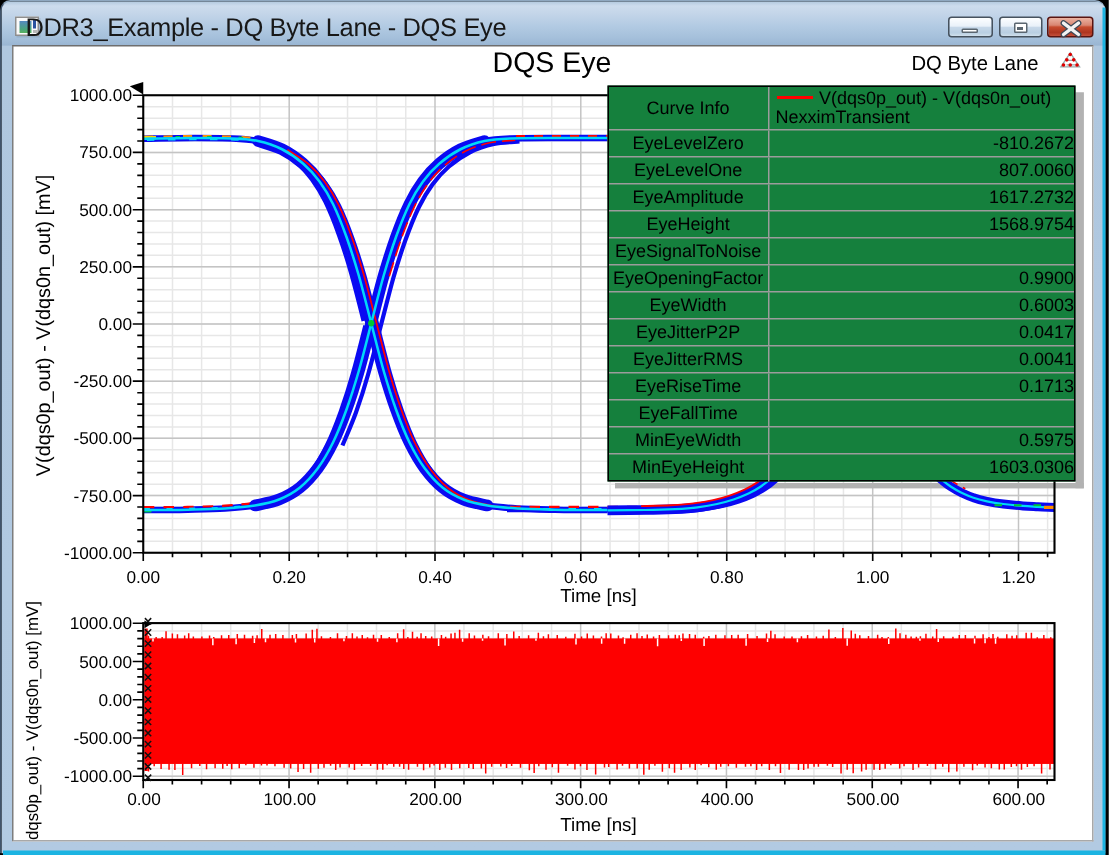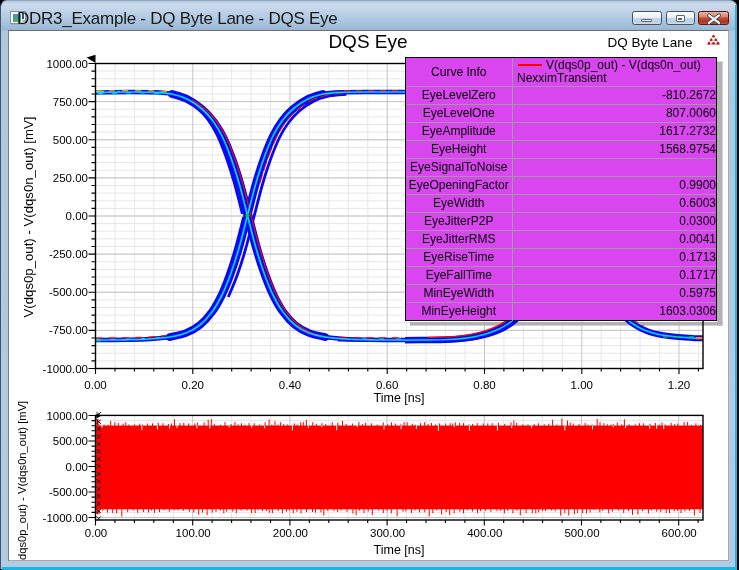--- a/index.html
+++ b/index.html
@@ -25,21 +25,21 @@
 #bmax { left:665.5px; width:29.5px; background:linear-gradient(180deg,#fdfeff 0%,#e9f1f9 45%,#c7d8e9 52%,#b9cfe2 82%,#cfdfeb 100%); border:1px solid #46525e; }
 #bclose { left:697.5px; width:31px; background:linear-gradient(180deg,#eab2a1 0%,#d98672 40%,#c64b2e 50%,#ae3520 80%,#c4503a 100%); border:1px solid #591410; }
 #bmin .g { position:absolute; left:8.2px; top:7.2px; width:11px; height:3.4px;
   background:#fff; border:1px solid #5a6670; border-radius:1px; }
 #bmax .g { position:absolute; left:9.3px; top:3.6px; width:9px; height:7px;
   background:#fff; border:1px solid #5a6670; border-radius:1px; }
 #bmax .g2 { position:absolute; left:11.8px; top:6.2px; width:4px; height:2.4px;
   background:#c6d4e2; border:1px solid #5a6670; }
 svg text { fill:#000; }
 #tbl { position:absolute; left:404.5px; top:56.5px; width:312.5px; height:264px;
-  background:#d946ef; border:1.5px solid #000; font-size:12px; color:#000; }
+  background:#15803d; border:1.5px solid #000; font-size:12px; color:#000; }
 #thead { display:flex; height:29px; border-bottom:1px solid #9c9c9c; }
 #thead .hl { width:107.5px; border-right:1px solid #9c9c9c; text-align:center;
   line-height:28px; }
 #thead .hr { flex:1; padding:1.5px 0 0 4px; line-height:13px; }
 #thead .leg { display:inline-block; width:24px; height:2.2px; background:#f00;
   vertical-align:middle; margin:0 4px 2px 1px; }
 .tr { display:flex; height:18px; border-bottom:1px solid #9c9c9c; }
 .tr:last-child { border-bottom:none; }
 .tl { width:107.5px; border-right:1px solid #9c9c9c; text-align:center; line-height:17.5px; }
 .tv { flex:1; text-align:right; line-height:17.5px; }
@@ -199,33 +199,32 @@
 <div class="tr">
       <div class="tl">EyeOpeningFactor</div>
       <div class="tv">0.9900</div>
     </div>
 <div class="tr">
       <div class="tl">EyeWidth</div>
       <div class="tv">0.6003</div>
     </div>
 <div class="tr">
       <div class="tl">EyeJitterP2P</div>
-      <div class="tv">0.0300</div>
+      <div class="tv">0.0417</div>
     </div>
 <div class="tr">
       <div class="tl">EyeJitterRMS</div>
       <div class="tv">0.0041</div>
     </div>
 <div class="tr">
       <div class="tl">EyeRiseTime</div>
       <div class="tv">0.1713</div>
     </div>
 <div class="tr">
       <div class="tl">EyeFallTime</div>
-      <div class="tv">0.1717</div>
     </div>
 <div class="tr">
       <div class="tl">MinEyeWidth</div>
       <div class="tv">0.5975</div>
     </div>
 <div class="tr">
       <div class="tl">MinEyeHeight</div>
       <div class="tv">1603.0306</div>
     </div>
 </div>

